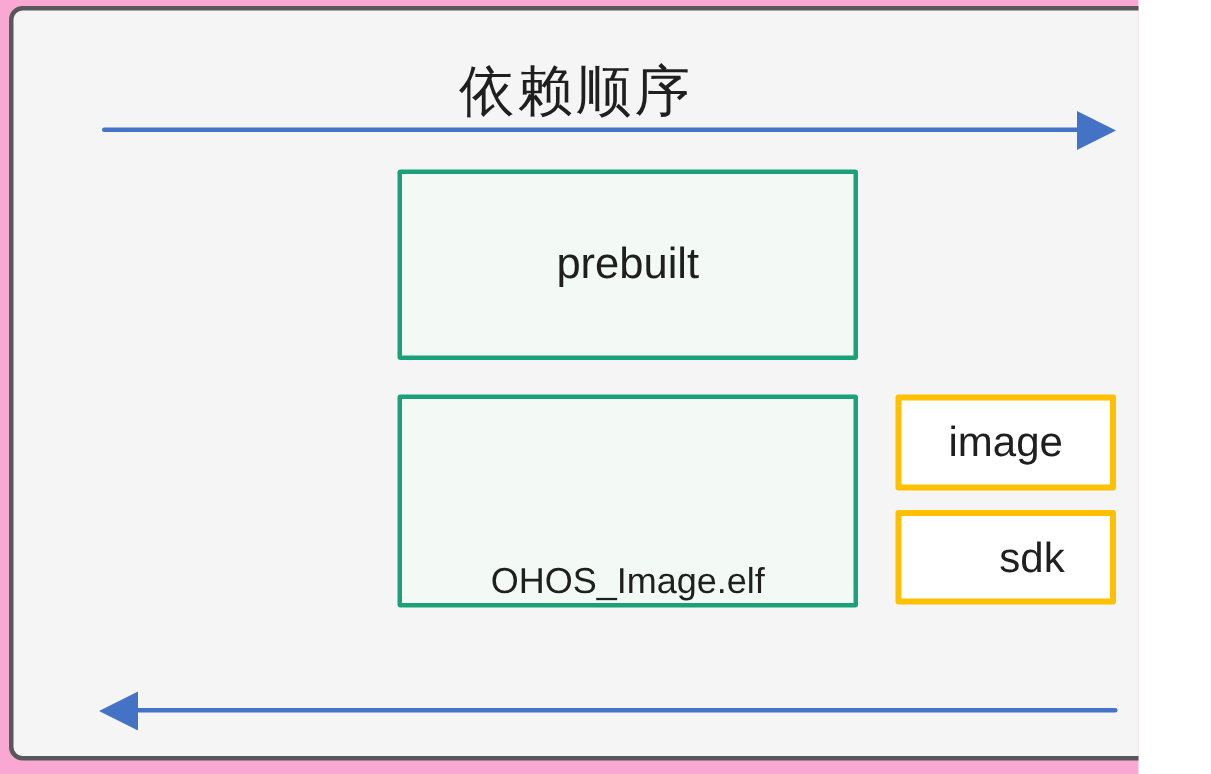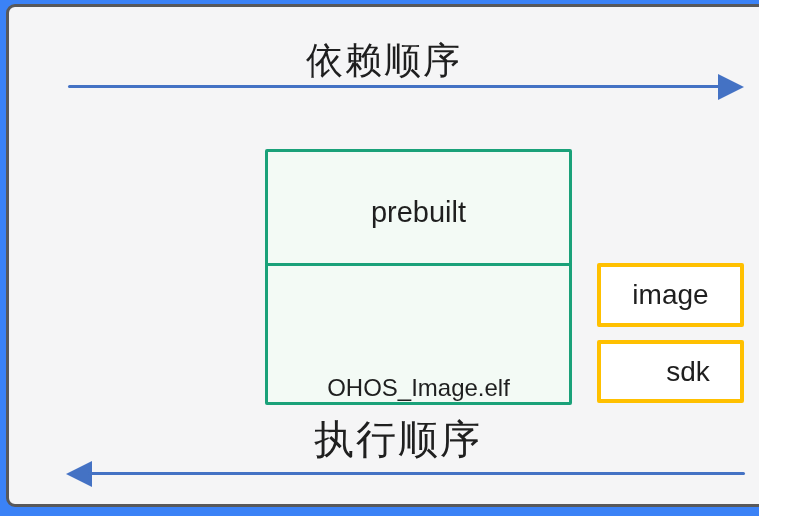--- a/index.html
+++ b/index.html
@@ -5,21 +5,21 @@
   html, body {
     margin: 0;
     padding: 0;
     background: #ffffff;
     font-family: "Liberation Sans", sans-serif;
   }
   .stage {
     position: relative;
     width: 759px;
     height: 516px;
-    background: #3b82f6;
+    background: #f9a8d4;
     overflow: hidden;
   }
   .frame {
     position: absolute;
     left: 6px;
     top: 4px;
     width: 785px;
     height: 497px;
     background: #f5f5f6;
     border: 3px solid #58585a;
@@ -82,21 +82,20 @@
     left: 65px;  top: 107px; width: 168px; height: 296px;
     border: 3px solid #2b79c9;
     background: #e9f5fc;
     font-size: 29px;
   }
   .box-prebuilt {
     left: 265px; top: 113px; width: 307px; height: 127px;
     border: 3px solid #1aa179;
     background: #f3faf5;
     font-size: 29px;
-    margin-top: 36px;
   }
   .box-elf {
     left: 265px; top: 263px; width: 307px; height: 142px;
     border: 3px solid #1aa179;
     background: #f3faf5;
     font-size: 24px;
     align-items: flex-end;
   }
   .box-ohos {
     left: 597px; top: 263px; width: 147px; height: 64px;
@@ -133,17 +132,16 @@
   </div>
 
   <div class="box box-ohos">
     <span>image</span>
   </div>
 
   <div class="box box-sdk">
     <span>sdk</span>
   </div>
 
-  <div class="title title-bottom">执行顺序</div>
 
   <div class="arrow-head head-left"></div>
   <div class="arrow-line line-bottom"></div>
 </div>
 
 </body></html>

